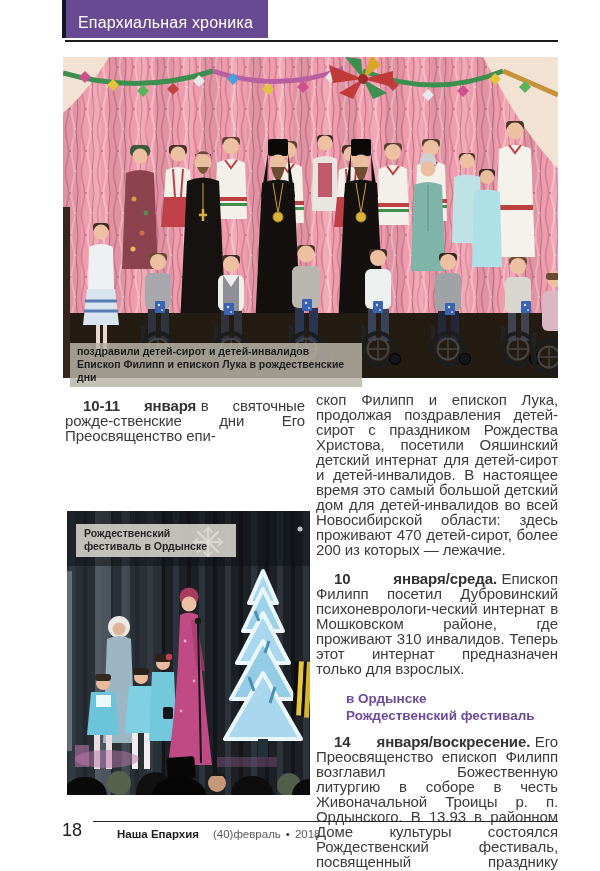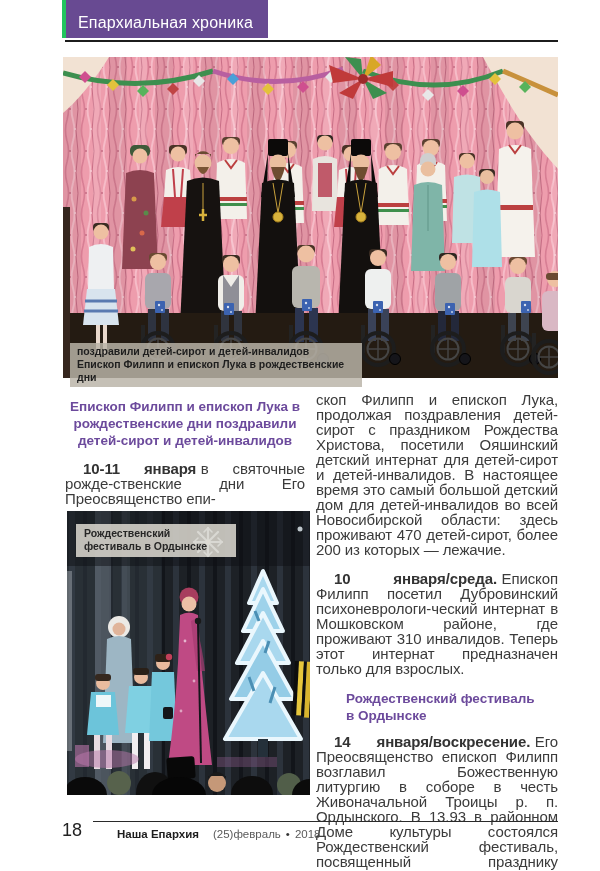--- a/index.html
+++ b/index.html
@@ -3,21 +3,21 @@
 <meta charset="utf-8">
 <style>
   html,body{margin:0;padding:0;background:#ffffff;}
   .page{
     position:relative;width:600px;height:871px;background:#ffffff;overflow:hidden;
     font-family:"Liberation Sans","DejaVu Sans",sans-serif;color:#3e3e3e;
   }
   
   .chron-bar{
     position:absolute;left:62px;top:0;width:206px;height:38px;
-    background:#684a92;border-left:4px solid #22c55e;box-sizing:border-box;
+    background:#684a92;border-left:4px solid #0f172a;box-sizing:border-box;
     display:flex;align-items:flex-end;padding:0 0 6px 12px;
   }
   .chron-bar .t{color:#ffffff;font-size:16px;letter-spacing:.2px;}
   .rule-top{position:absolute;left:65px;top:40px;width:493px;height:2px;background:#1c1c1c;}
   
   .photo1{position:absolute;left:63px;top:57px;width:495px;height:321px;}
   .photo2{position:absolute;left:67px;top:511px;width:223px;height:284px;}
   .photo1 svg,.photo2 svg{display:block;}
   .cap1{
     position:absolute;left:7px;top:286px;width:292px;box-sizing:border-box;
@@ -298,21 +298,20 @@
         </g>
       </g>
     </svg>
     <div class="cap1">
       <span class="cl">поздравили детей-сирот и детей-инвалидов</span>
       <span class="cl">Епископ Филипп и епископ Лука в рождественские дни</span>
     </div>
   </div>
 
   <div class="colL">
-    <h2 class="art">Епископ Филипп и епископ Лука в рождественские дни поздравили детей-сирот и детей-инвалидов</h2>
     <p class="body indent"><b class="lead">10-11 января</b><span>в святочные рожде-ственские дни Его Преосвященство епи-</span></p>
   </div>
 
   <div class="photo2">
     <svg width="243" height="284" viewBox="0 0 243 284">
       <defs>
         <pattern id="foldDark" width="26" height="284" patternUnits="userSpaceOnUse">
           <rect width="26" height="284" fill="#1d2126"></rect>
           <rect x="2" width="6" height="284" fill="#2c333c"></rect>
           <rect x="16" width="4" height="284" fill="#12151a"></rect>
@@ -412,25 +411,25 @@
     <div class="cap2">
       <span class="cl">Рождественский</span>
       <span class="cl">фестиваль в Ордынске</span>
     </div>
   </div>
 
   <div class="colR">
     <p class="body">скоп Филипп и епископ Лука, продолжая поздравления детей-сирот с праздником Рождества Христова, посетили Ояшинский детский интернат для детей-сирот и детей-инвалидов. В настоящее время это самый большой детский дом для детей-инвалидов во всей Новосибирской области: здесь проживают 470 детей-сирот, более 200 из которых — лежачие.</p>
     <p class="body indent"><b class="lead">10 января/среда.</b><span>Епископ Филипп посетил Дубровинский психоневрологи-ческий интернат в Мошковском районе, где проживают 310 инвалидов. Теперь этот интернат предназначен только для взрослых.</span></p>
     <h3 class="sub">
+      <span class="sl">в Ордынске</span>
       <span class="sl">Рождественский фестиваль</span>
-      <span class="sl">в Ордынске</span>
     </h3>
     <p class="body indent"><b class="lead">14 января/воскресение.</b><span>Его Преосвященство епископ Филипп возглавил Божественную литургию в соборе в честь Живоначальной Троицы р. п. Ордынского. В 13.93 в районном Доме культуры состоялся Рождественский фестиваль, посвященный празднику Рождества Христова.</span></p>
   </div>
 
   <div class="foot-rule"></div>
   <div class="foot-num">18</div>
   <div class="foot-line">
-    <span class="pub">Наша Епархия</span><span class="iss">(25)февраль</span><span class="dot">•</span><span class="yr">2018</span>
+    <span class="pub">Наша Епархия</span><span class="iss">(40)февраль</span><span class="dot">•</span><span class="yr">2018</span>
   </div>
 
 </div>
 
 </body></html>

